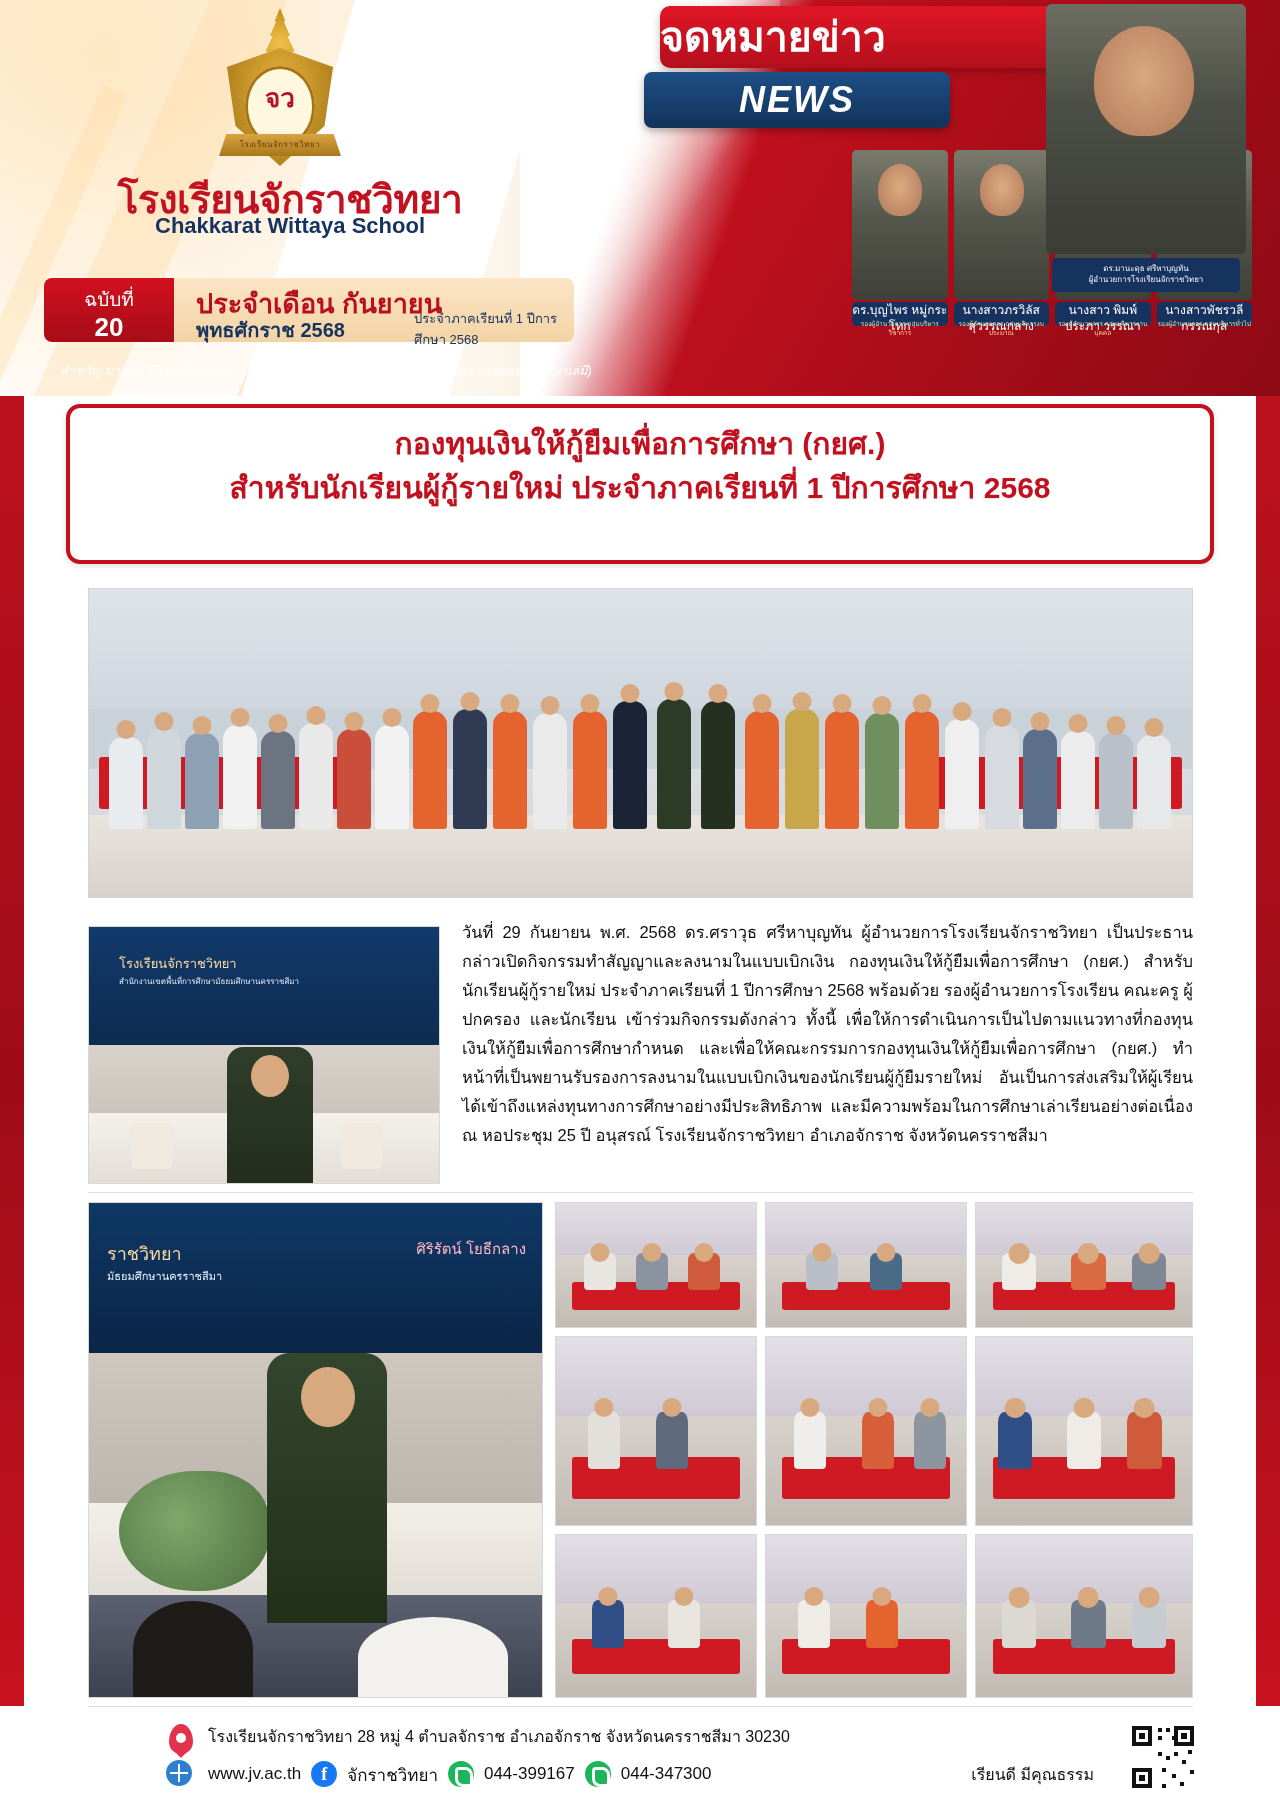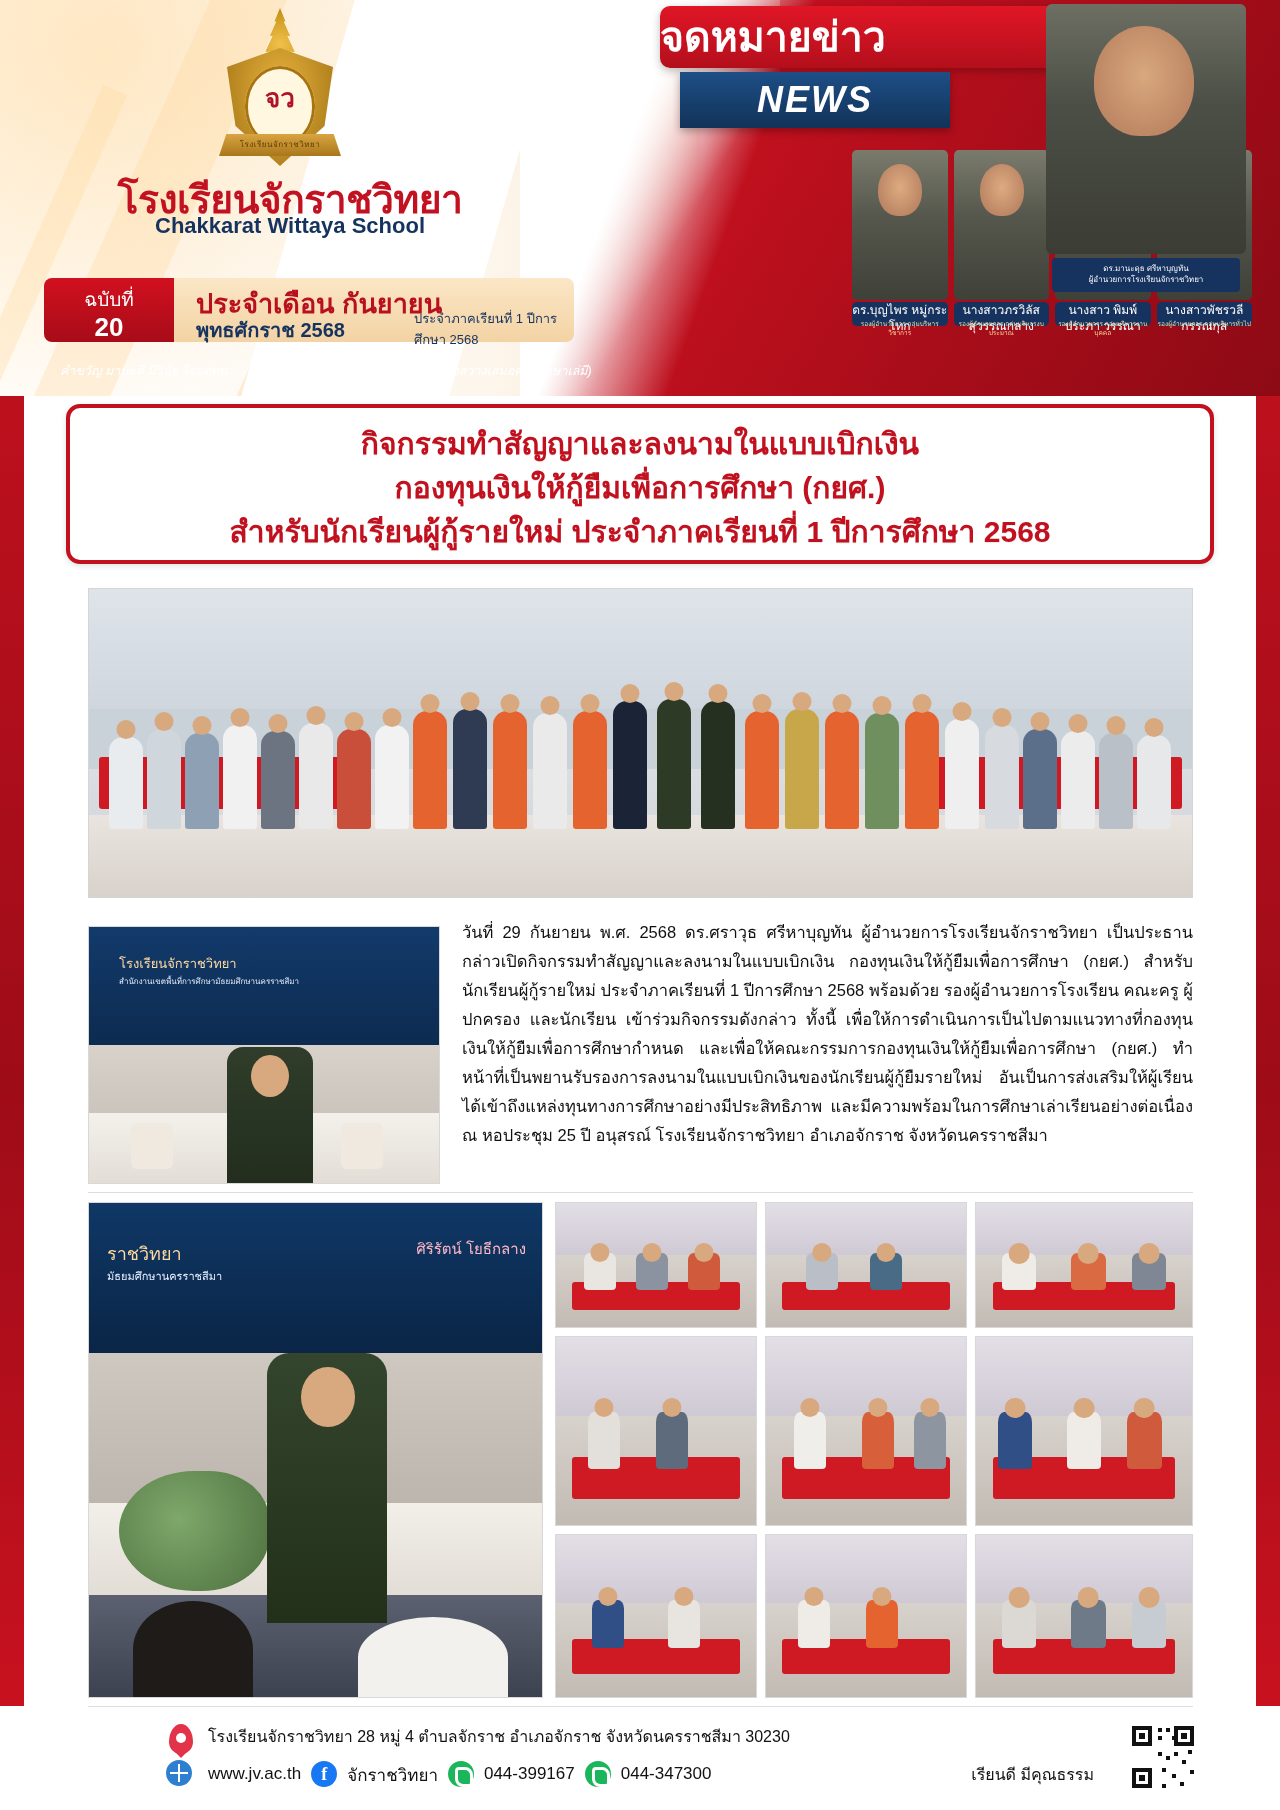--- a/index.html
+++ b/index.html
@@ -144,23 +144,23 @@
   .news-red {
     position:absolute; right:200px; top:6px; width:420px; height:62px;
     background:linear-gradient(180deg,#e01626,#b40f1c);
     border-radius:10px;
     box-shadow:0 3px 8px rgba(0,0,0,.25);
   }
   .news-red span{
     display:block;text-align:left;color:#fff;font-size:41px;font-weight:bold;line-height:62px;
   }
   .news-navy{
-    position:absolute;right:330px;top:72px;width:270px;height:56px;
+    position:absolute;right:330px;top:72px;width:306px;height:56px;
     background:linear-gradient(180deg,#1d4f86,#123359);
-    border-radius:0; box-shadow:0 3px 8px rgba(0,0,0,.3);
+    border-radius:8px; box-shadow:0 3px 8px rgba(0,0,0,.3);
   }
   .news-navy span{
     display:block;text-align:center;color:#fff;font-size:36px;font-weight:bold;
     font-style:italic;line-height:56px;letter-spacing:2px;
   }
 
   
   .director{
     position:absolute;right:34px;top:4px;width:200px;height:290px;
   }
@@ -404,21 +404,20 @@
     <div class="director">
       <div class="photo"></div>
       <div class="cap">
         <div>ดร.มานะดุธ  ศรีหาบุญทัน</div>
         <div>ผู้อำนวยการโรงเรียนจักราชวิทยา</div>
       </div>
     </div>
   </div>
 
   <div class="title-box">
-    <div class="t-line">กิจกรรมทำสัญญาและลงนามในแบบเบิกเงิน</div>
     <div class="t-line">กองทุนเงินให้กู้ยืมเพื่อการศึกษา (กยศ.)</div>
     <div class="t-line">สำหรับนักเรียนผู้กู้รายใหม่ ประจำภาคเรียนที่ 1 ปีการศึกษา 2568</div>
   </div>
 
   <div class="hero">
     <div class="wallA"></div>
     <div class="wallB"></div>
     <div class="floor"></div>
     <div class="tableL"></div>
     <div class="tableR"></div>

